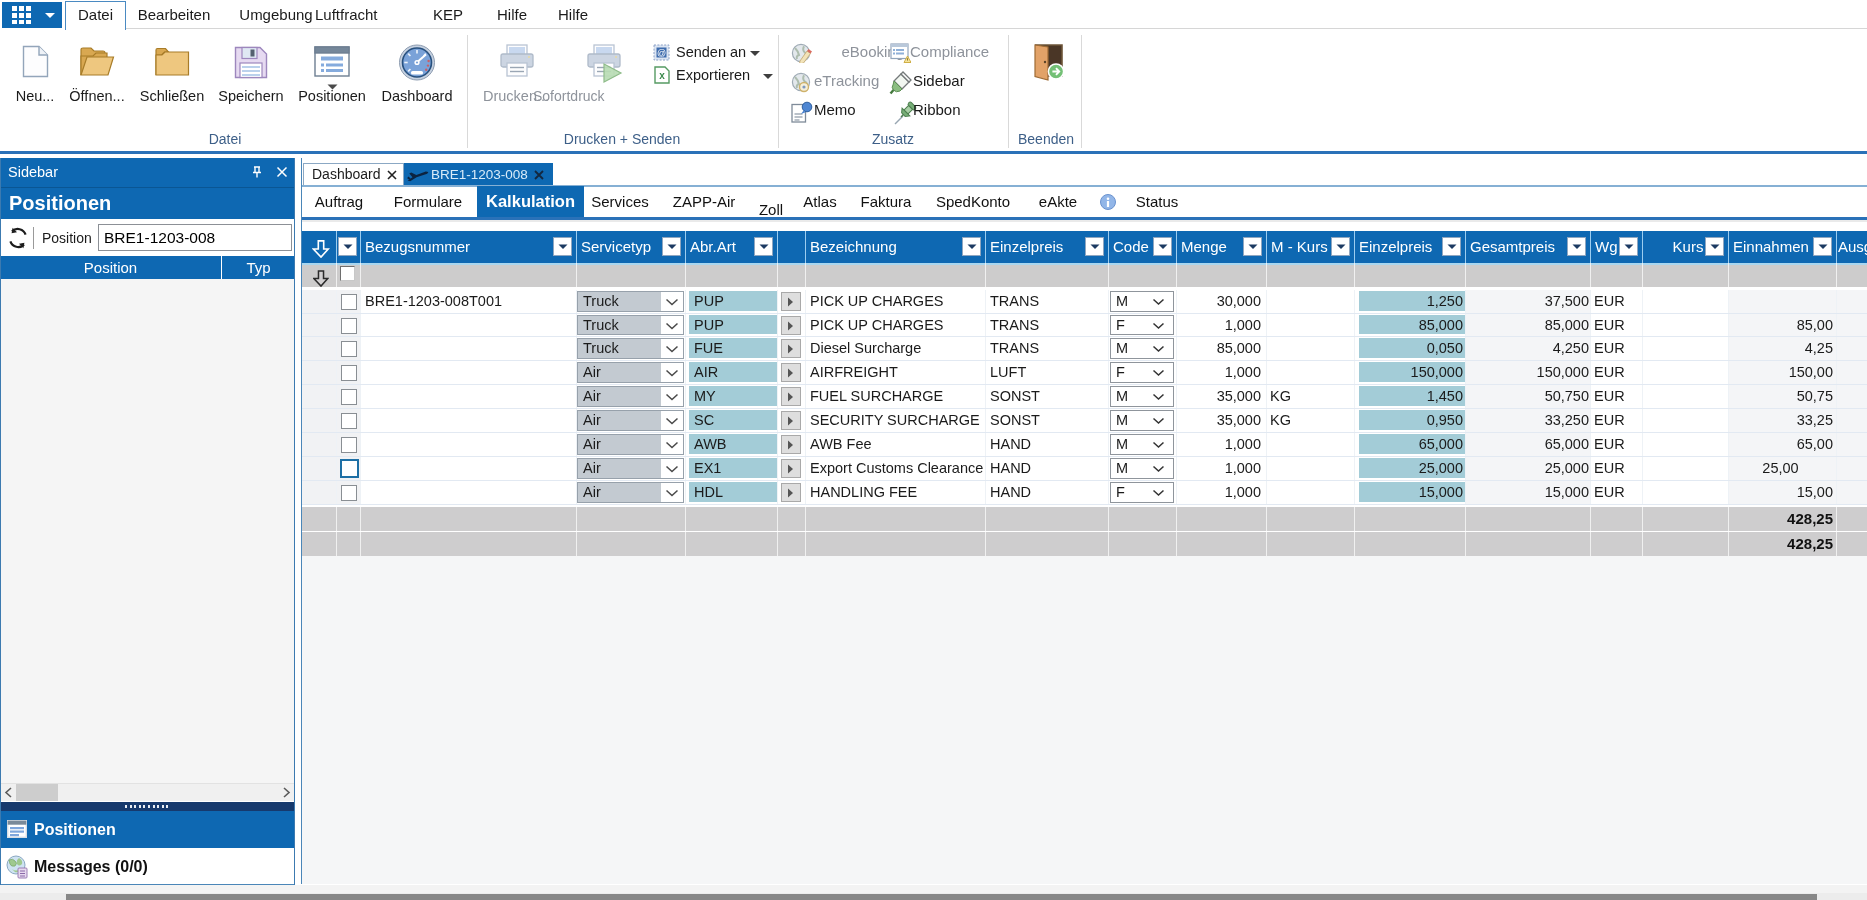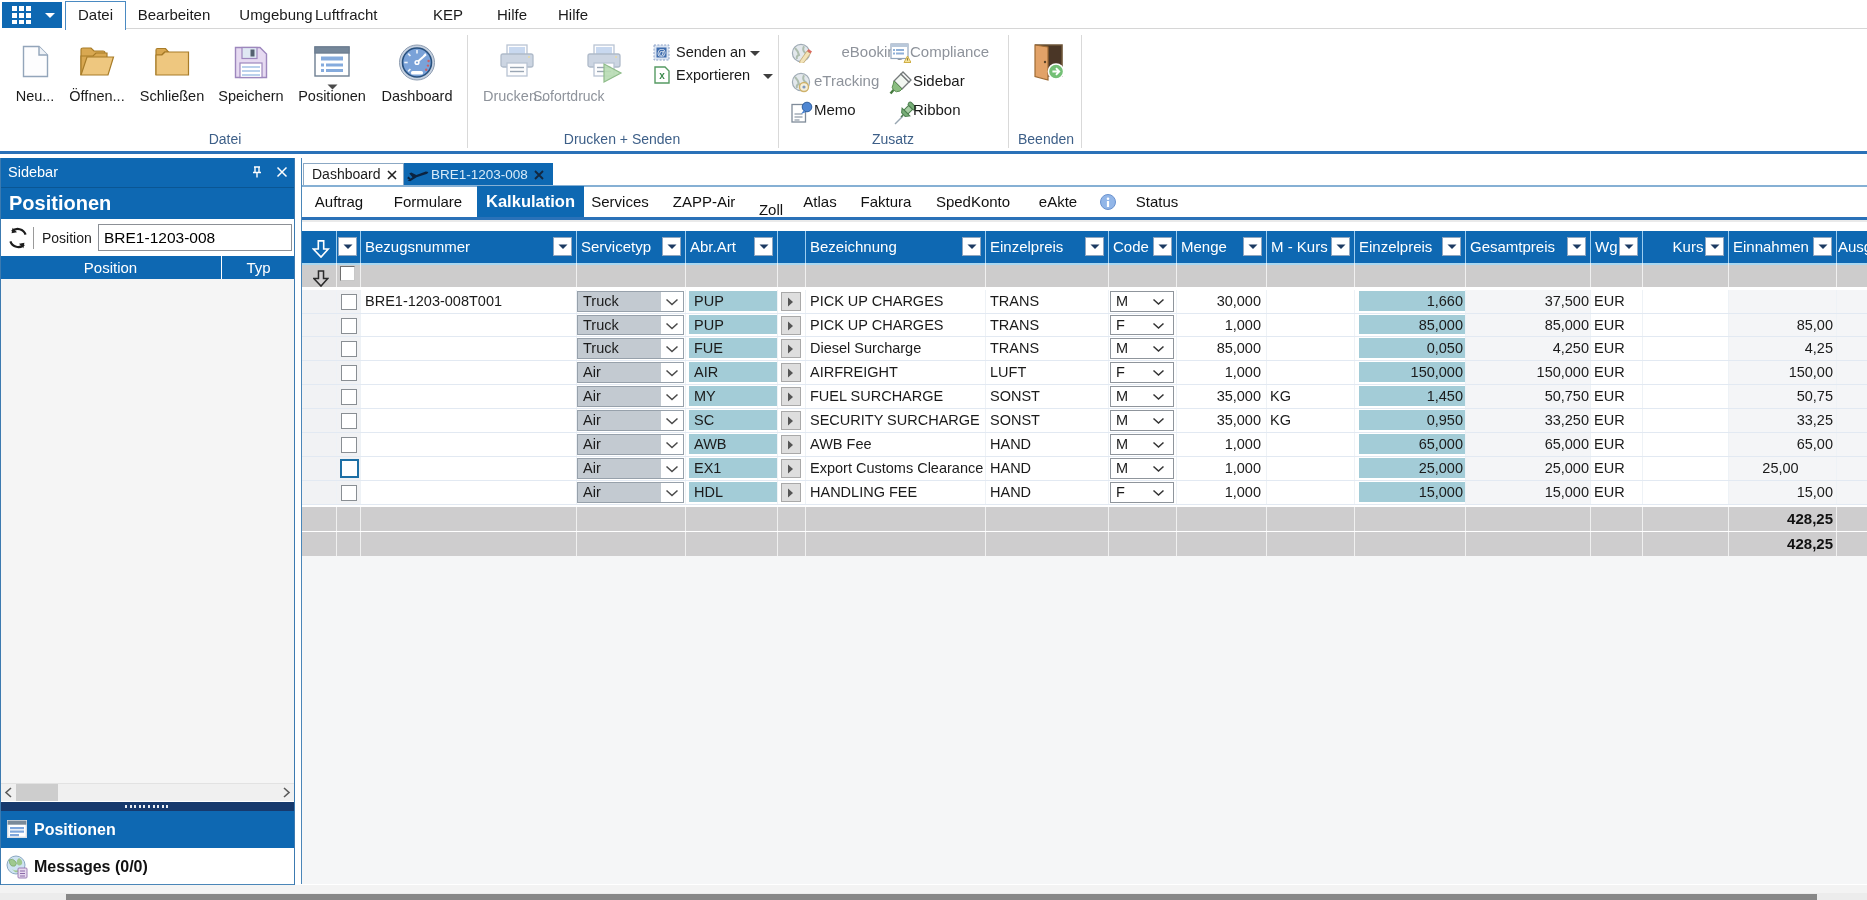--- a/index.html
+++ b/index.html
@@ -506,21 +506,21 @@
   </svg>
 <div style="position:absolute;left:810px;top:290px;width:175px;height:23px;font-size:14.5px;color:#1b1b1b;font-weight:normal;text-align:left;line-height:23px;white-space:nowrap;overflow:hidden;">PICK UP CHARGES</div>
 <div style="position:absolute;left:990px;top:290px;width:115px;height:23px;font-size:14.5px;color:#1b1b1b;font-weight:normal;text-align:left;line-height:23px;white-space:nowrap;">TRANS</div>
 <div style="position:absolute;left:1110px;top:291px;width:64px;height:21px;background:#fff;border:1px solid #8f959c;"></div>
 <div style="position:absolute;left:1116px;top:291px;width:30px;height:21px;font-size:14.5px;color:#1b1b1b;font-weight:normal;text-align:left;line-height:21px;white-space:nowrap;">M</div>
 <svg style="position:absolute;left:1152px;top:298px" width="13" height="8">
     <path d="M1.5 1.5 L6.5 6 L11.5 1.5" stroke="#333" stroke-width="1.5" fill="none"></path>
   </svg>
 <div style="position:absolute;left:1176px;top:290px;width:85px;height:23px;font-size:14.5px;color:#1b1b1b;font-weight:normal;text-align:right;line-height:23px;white-space:nowrap;">30,000</div>
 <div style="position:absolute;left:1359px;top:291px;width:106px;height:20px;background:#a3ccd7;"></div>
-<div style="position:absolute;left:1354px;top:290px;width:109px;height:23px;font-size:14.5px;color:#1b1b1b;font-weight:normal;text-align:right;line-height:23px;white-space:nowrap;">1,660</div>
+<div style="position:absolute;left:1354px;top:290px;width:109px;height:23px;font-size:14.5px;color:#1b1b1b;font-weight:normal;text-align:right;line-height:23px;white-space:nowrap;">1,250</div>
 <div style="position:absolute;left:1466px;top:290px;width:124px;height:23px;background:#f4f5f7;"></div>
 <div style="position:absolute;left:1465px;top:290px;width:124px;height:23px;font-size:14.5px;color:#1b1b1b;font-weight:normal;text-align:right;line-height:23px;white-space:nowrap;">37,500</div>
 <div style="position:absolute;left:1594px;top:290px;width:40px;height:23px;font-size:14.5px;color:#1b1b1b;font-weight:normal;text-align:left;line-height:23px;white-space:nowrap;">EUR</div>
 <div style="position:absolute;left:302px;top:314px;width:1565px;height:23px;background:#fff;"></div>
 <div style="position:absolute;left:302px;top:336px;width:1565px;height:1px;background:#e2e9f2;"></div>
 <div style="position:absolute;left:336px;top:314px;width:1px;height:22px;background:#eef2f6;"></div>
 <div style="position:absolute;left:360px;top:314px;width:1px;height:22px;background:#eef2f6;"></div>
 <div style="position:absolute;left:576px;top:314px;width:1px;height:22px;background:#eef2f6;"></div>
 <div style="position:absolute;left:685px;top:314px;width:1px;height:22px;background:#eef2f6;"></div>
 <div style="position:absolute;left:777px;top:314px;width:1px;height:22px;background:#eef2f6;"></div>

